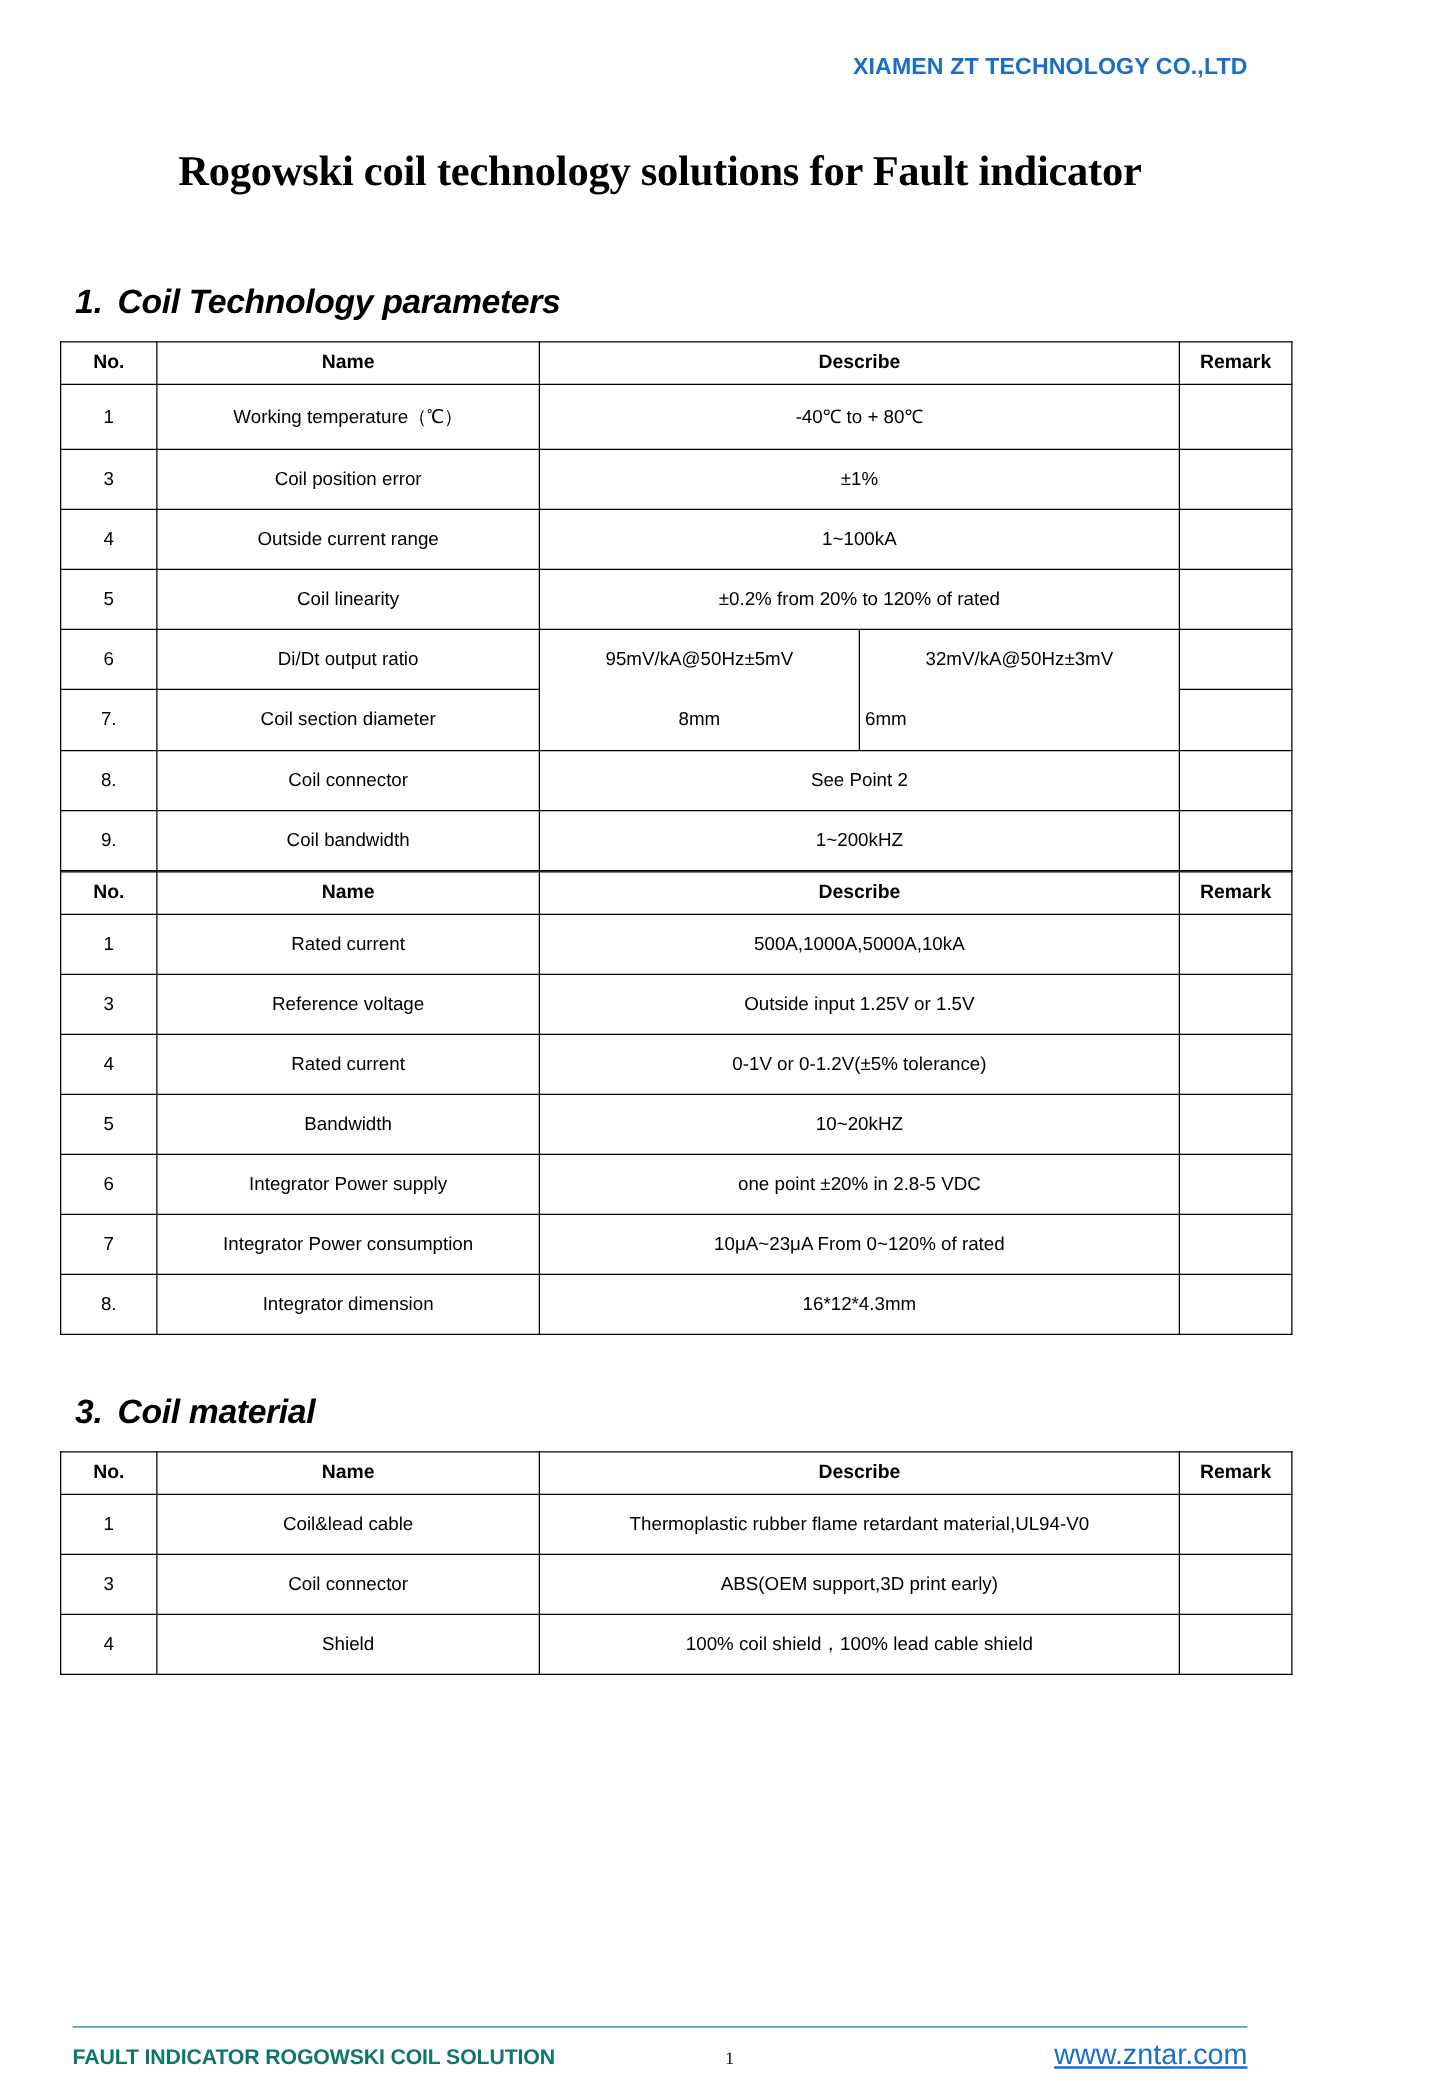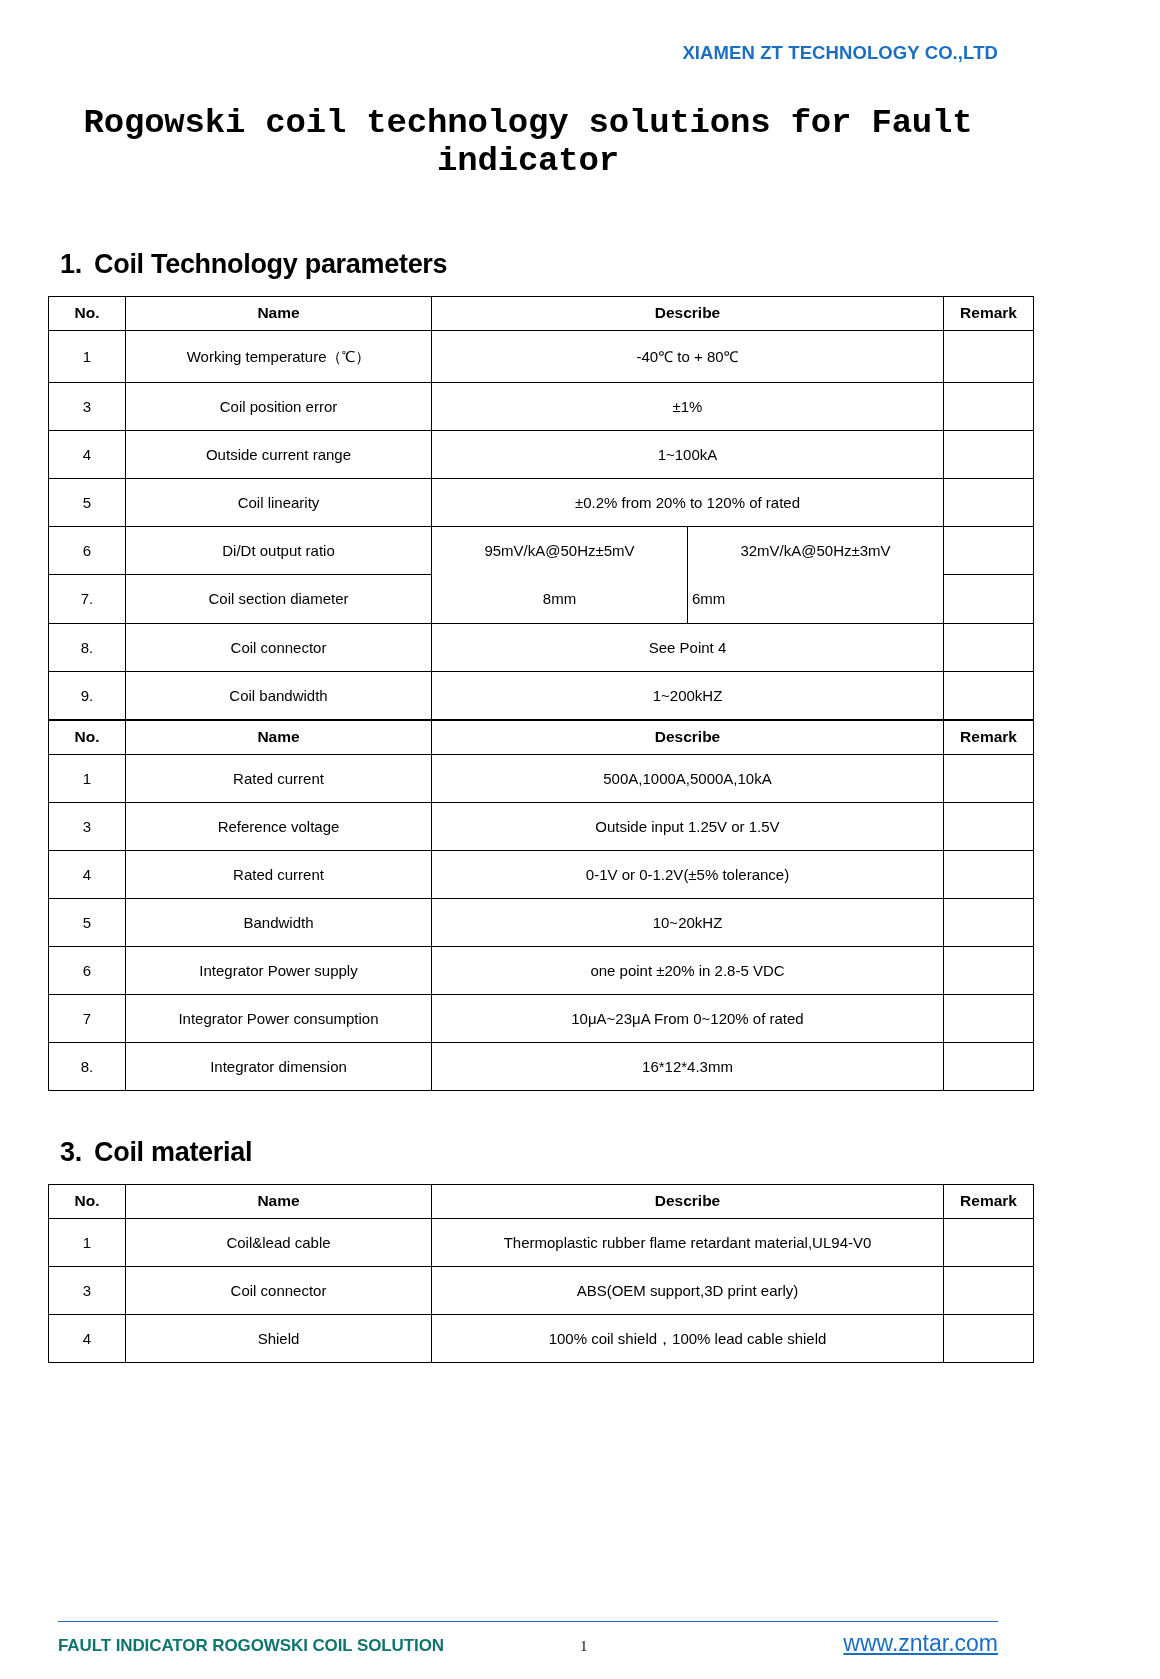--- a/index.html
+++ b/index.html
@@ -33,39 +33,40 @@
   .company-name {
     color: #1A6FC4;
     font-weight: bold;
     font-size: 18.5px;
     letter-spacing: 0.1px;
     font-family: "Liberation Sans", sans-serif;
   }
 
   
   .doc-title {
-    margin-top: 40px;
+    margin-top: 55px;
     text-align: center;
     font-size: 34px;
     font-weight: bold;
-    font-family: Liberation Mono, monospace;
+    font-family: Liberation Serif, serif;
     letter-spacing: -0.2px;
     color: #000;
     padding: 0 40px;
   }
 
   
   .section-heading {
     font-size: 27px;
     font-weight: bold;
     font-family: "Liberation Sans", sans-serif;
     margin: 0 0 0 60px;
     padding-top: 46px;
     padding-bottom: 16px;
     letter-spacing: -0.3px;
+    font-style: italic;
   }
   .section-heading .num {
     display: inline-block;
     min-width: 34px;
   }
 
   
   .tbl-wrap {
     padding: 0 56px 0 48px;
   }
@@ -225,21 +226,21 @@
                 <td class="split-right" style="border:none;text-align:left;vertical-align:middle;padding:6px 4px;">6mm</td>
               </tr>
             </tbody>
               </table>
           </td>
           <td></td>
         </tr>
         <tr>
           <td>8.</td>
           <td>Coil connector</td>
-          <td>See Point 4</td>
+          <td>See Point 2</td>
           <td></td>
         </tr>
         <tr>
           <td>9.</td>
           <td>Coil bandwidth</td>
           <td>1~200kHZ</td>
           <td></td>
         </tr>
       </tbody>
     </table>

